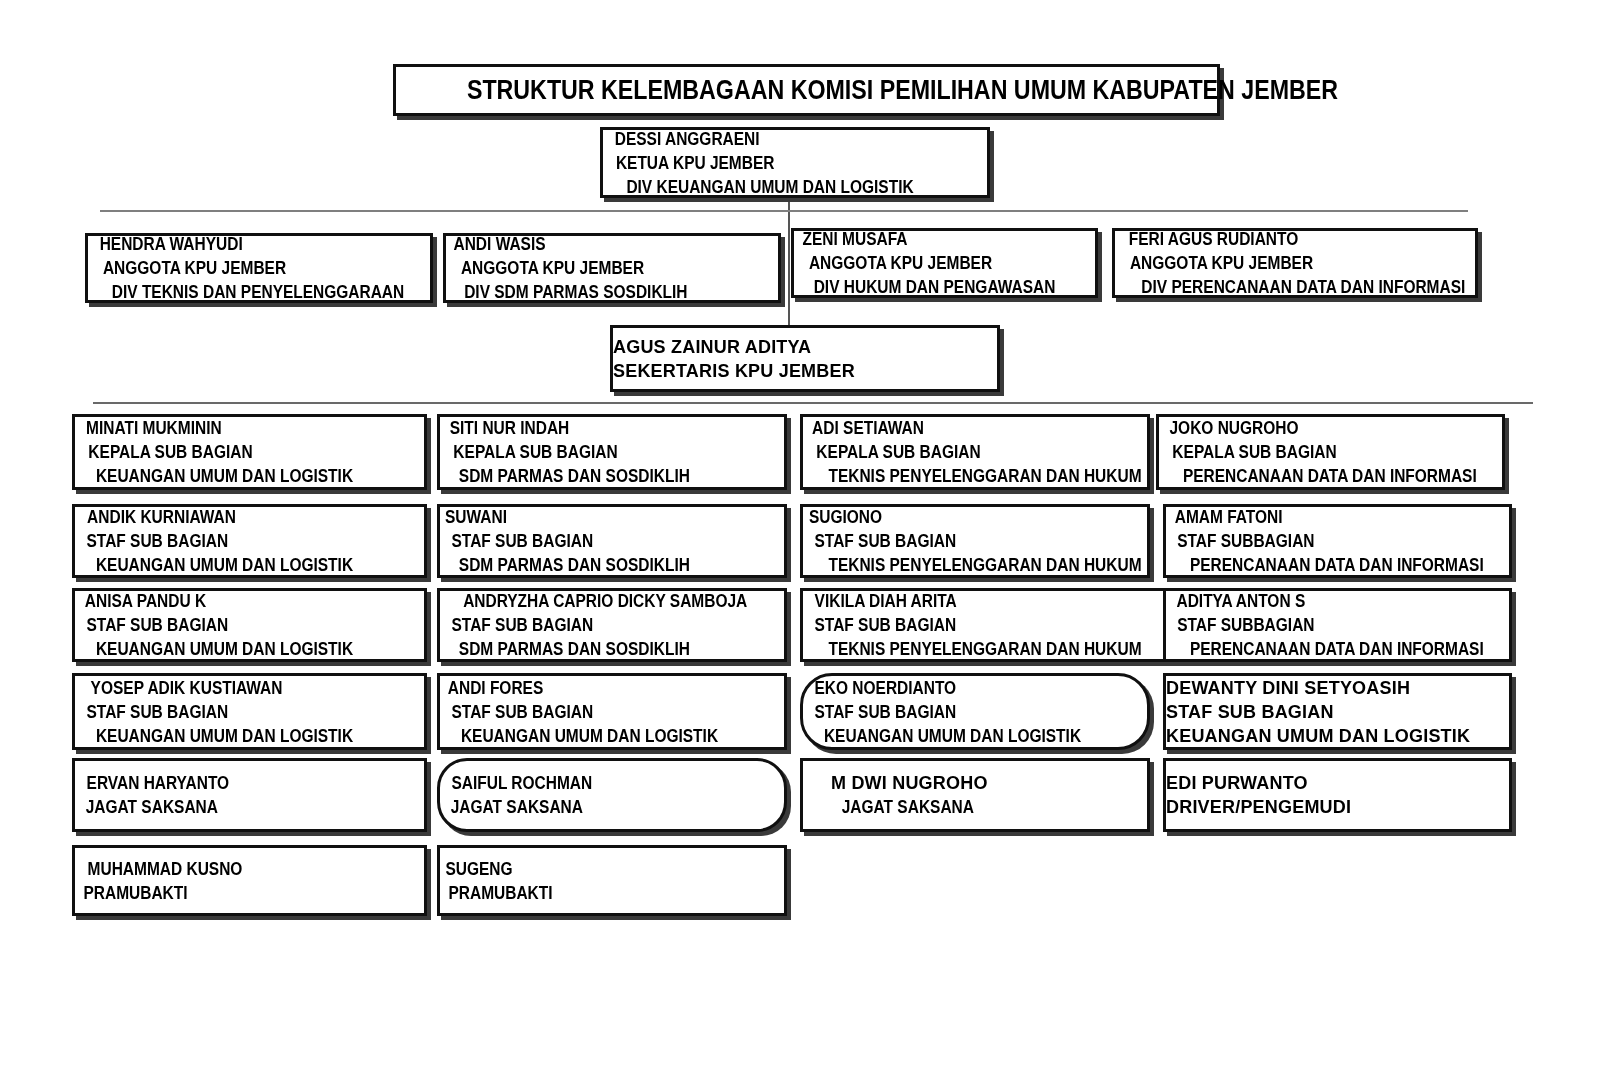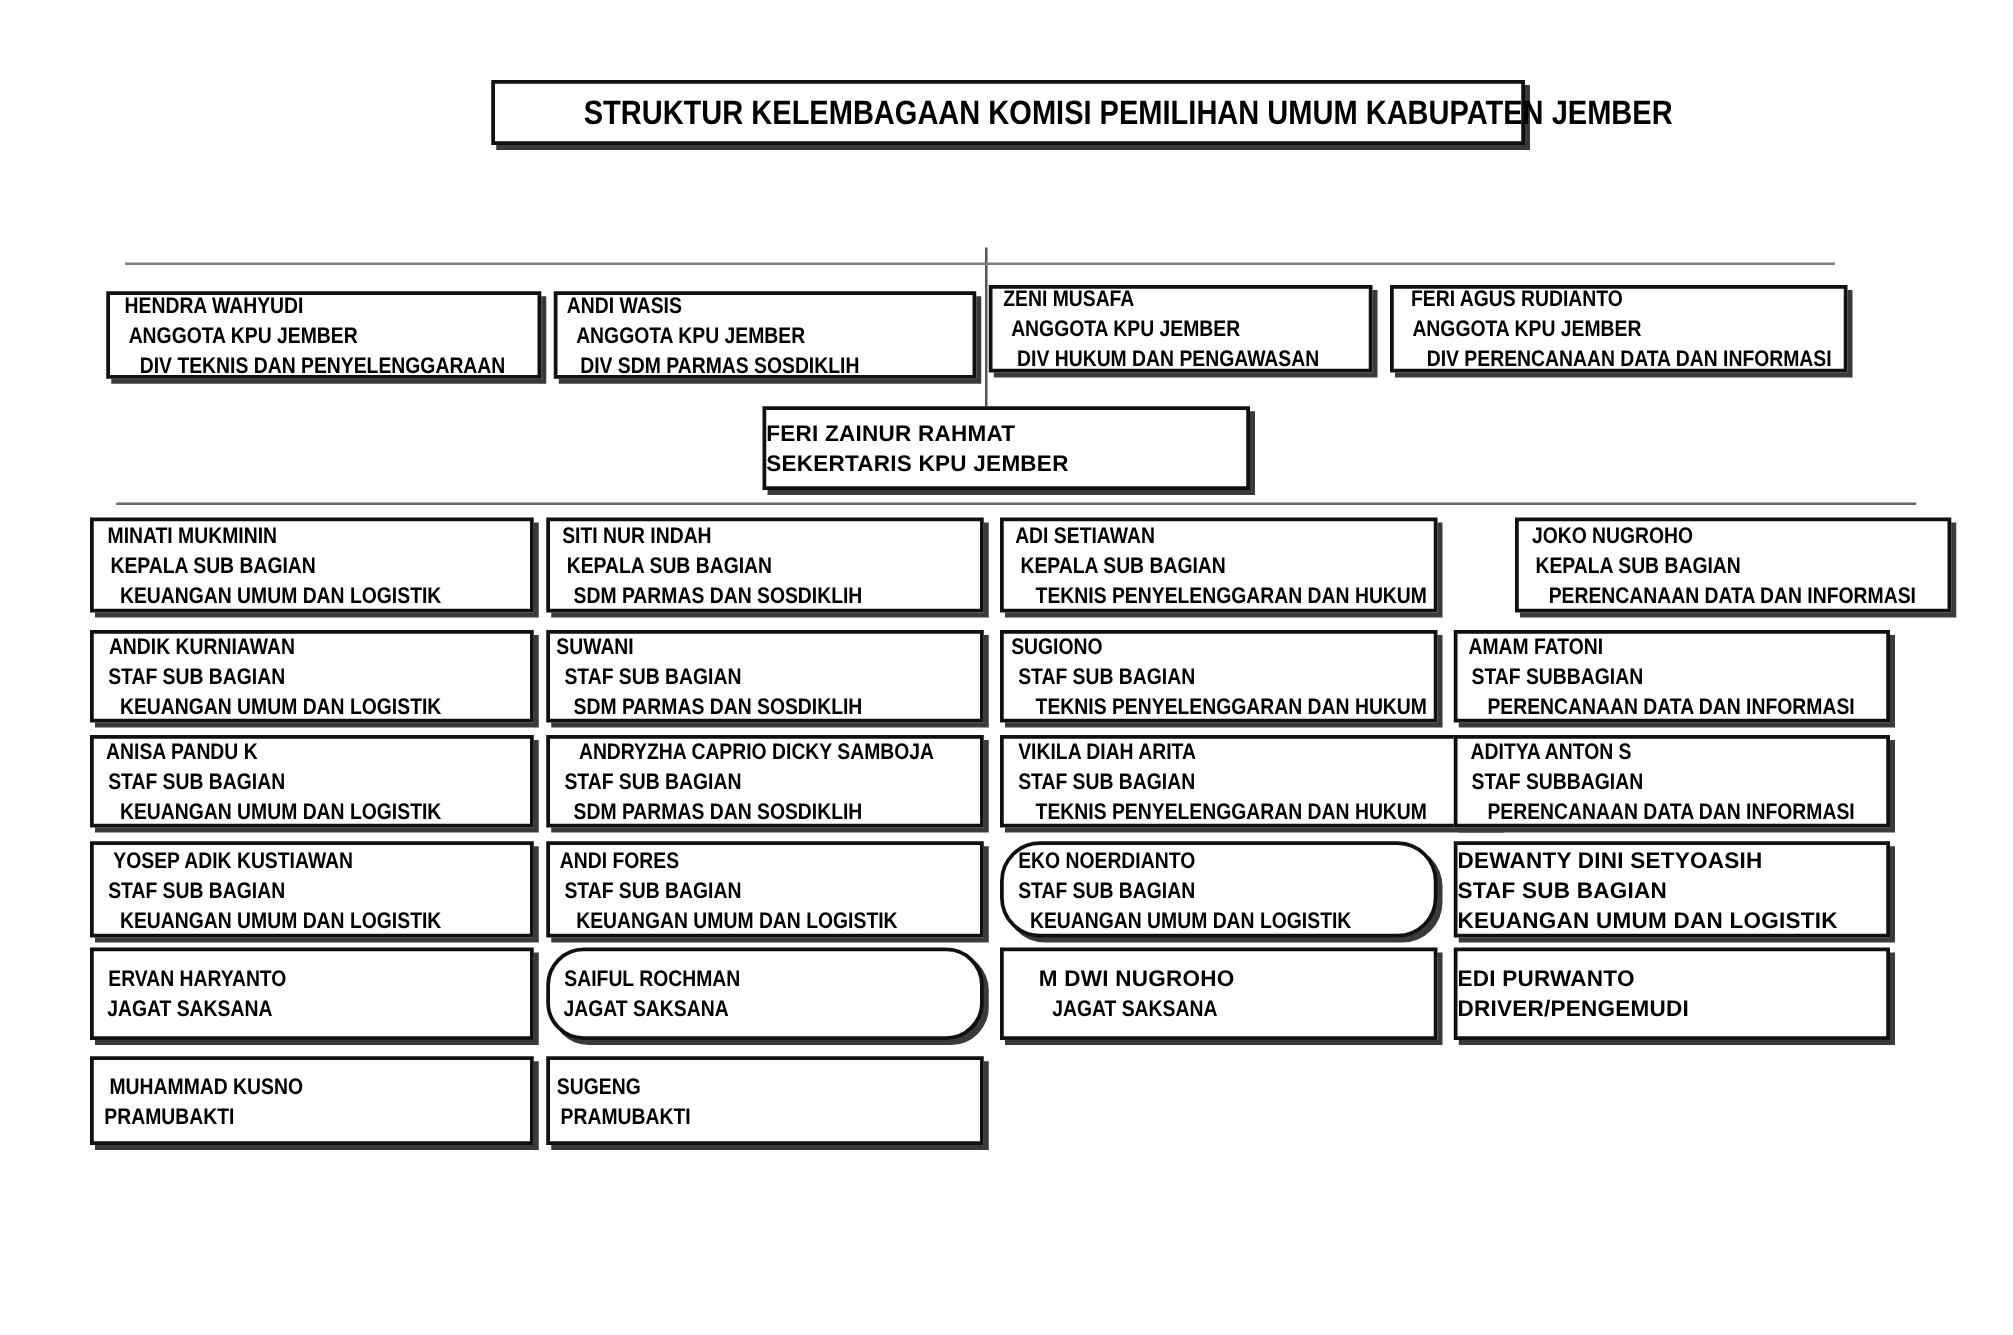--- a/index.html
+++ b/index.html
@@ -60,20 +60,25 @@
 <div class="canvas">
 
   <div class="vline" style="left:788px;top:198px;width:2px;height:128px;"></div>
   <div class="hrule" style="left:100px;top:210px;width:1368px;height:2px;"></div>
   <div class="hrule" style="left:93px;top:402px;width:1440px;height:2px;background:#696969;"></div>
 
   <div class="obox titlebox" style="left:393px;top:64px;width:827px;height:52px;">
     <span class="ln">STRUKTUR KELEMBAGAAN KOMISI PEMILIHAN UMUM KABUPATEN JEMBER</span>
   </div>
 
+  <div class="obox" style="left:600px;top:127px;width:390px;height:71px;">
+    <span class="ln">DESSI ANGGRAENI</span>
+    <span class="ln">KETUA KPU JEMBER</span>
+    <span class="ln">DIV KEUANGAN UMUM DAN LOGISTIK</span>
+  </div>
 
   <div class="obox" style="left:85px;top:233px;width:348px;height:70px;">
     <span class="ln">HENDRA WAHYUDI</span>
     <span class="ln">ANGGOTA KPU JEMBER</span>
     <span class="ln">DIV TEKNIS DAN PENYELENGGARAAN</span>
   </div>
   <div class="obox" style="left:443px;top:233px;width:338px;height:70px;">
     <span class="ln">ANDI WASIS</span>
     <span class="ln">ANGGOTA KPU JEMBER</span>
     <span class="ln">DIV SDM PARMAS SOSDIKLIH</span>
@@ -83,40 +88,40 @@
     <span class="ln">ANGGOTA KPU JEMBER</span>
     <span class="ln">DIV HUKUM DAN PENGAWASAN</span>
   </div>
   <div class="obox" style="left:1112px;top:228px;width:366px;height:70px;">
     <span class="ln">FERI AGUS RUDIANTO</span>
     <span class="ln">ANGGOTA KPU JEMBER</span>
     <span class="ln">DIV PERENCANAAN DATA DAN INFORMASI</span>
   </div>
 
   <div class="obox wide" style="left:610px;top:325px;width:390px;height:67px;">
-    <span class="ln">FERI ZAINUR RAHMAT</span>
+    <span class="ln">AGUS ZAINUR ADITYA</span>
     <span class="ln">SEKERTARIS KPU JEMBER</span>
   </div>
 
   <div class="obox" style="left:72px;top:414px;width:355px;height:76px;">
     <span class="ln">MINATI MUKMININ</span>
     <span class="ln">KEPALA SUB BAGIAN</span>
     <span class="ln">KEUANGAN UMUM DAN LOGISTIK</span>
   </div>
   <div class="obox" style="left:437px;top:414px;width:350px;height:76px;">
     <span class="ln">SITI NUR INDAH</span>
     <span class="ln">KEPALA SUB BAGIAN</span>
     <span class="ln">SDM PARMAS DAN SOSDIKLIH</span>
   </div>
   <div class="obox" style="left:800px;top:414px;width:350px;height:76px;">
     <span class="ln">ADI SETIAWAN</span>
     <span class="ln">KEPALA SUB BAGIAN</span>
     <span class="ln">TEKNIS PENYELENGGARAN DAN HUKUM</span>
   </div>
-  <div class="obox" style="left:1212px;top:414px;width:349px;height:76px;">
+  <div class="obox" style="left:1156px;top:414px;width:349px;height:76px;">
     <span class="ln">JOKO NUGROHO</span>
     <span class="ln">KEPALA SUB BAGIAN</span>
     <span class="ln">PERENCANAAN DATA DAN INFORMASI</span>
   </div>
 
   <div class="obox" style="left:72px;top:504px;width:355px;height:74px;">
     <span class="ln">ANDIK KURNIAWAN</span>
     <span class="ln">STAF SUB BAGIAN</span>
     <span class="ln">KEUANGAN UMUM DAN LOGISTIK</span>
   </div>

